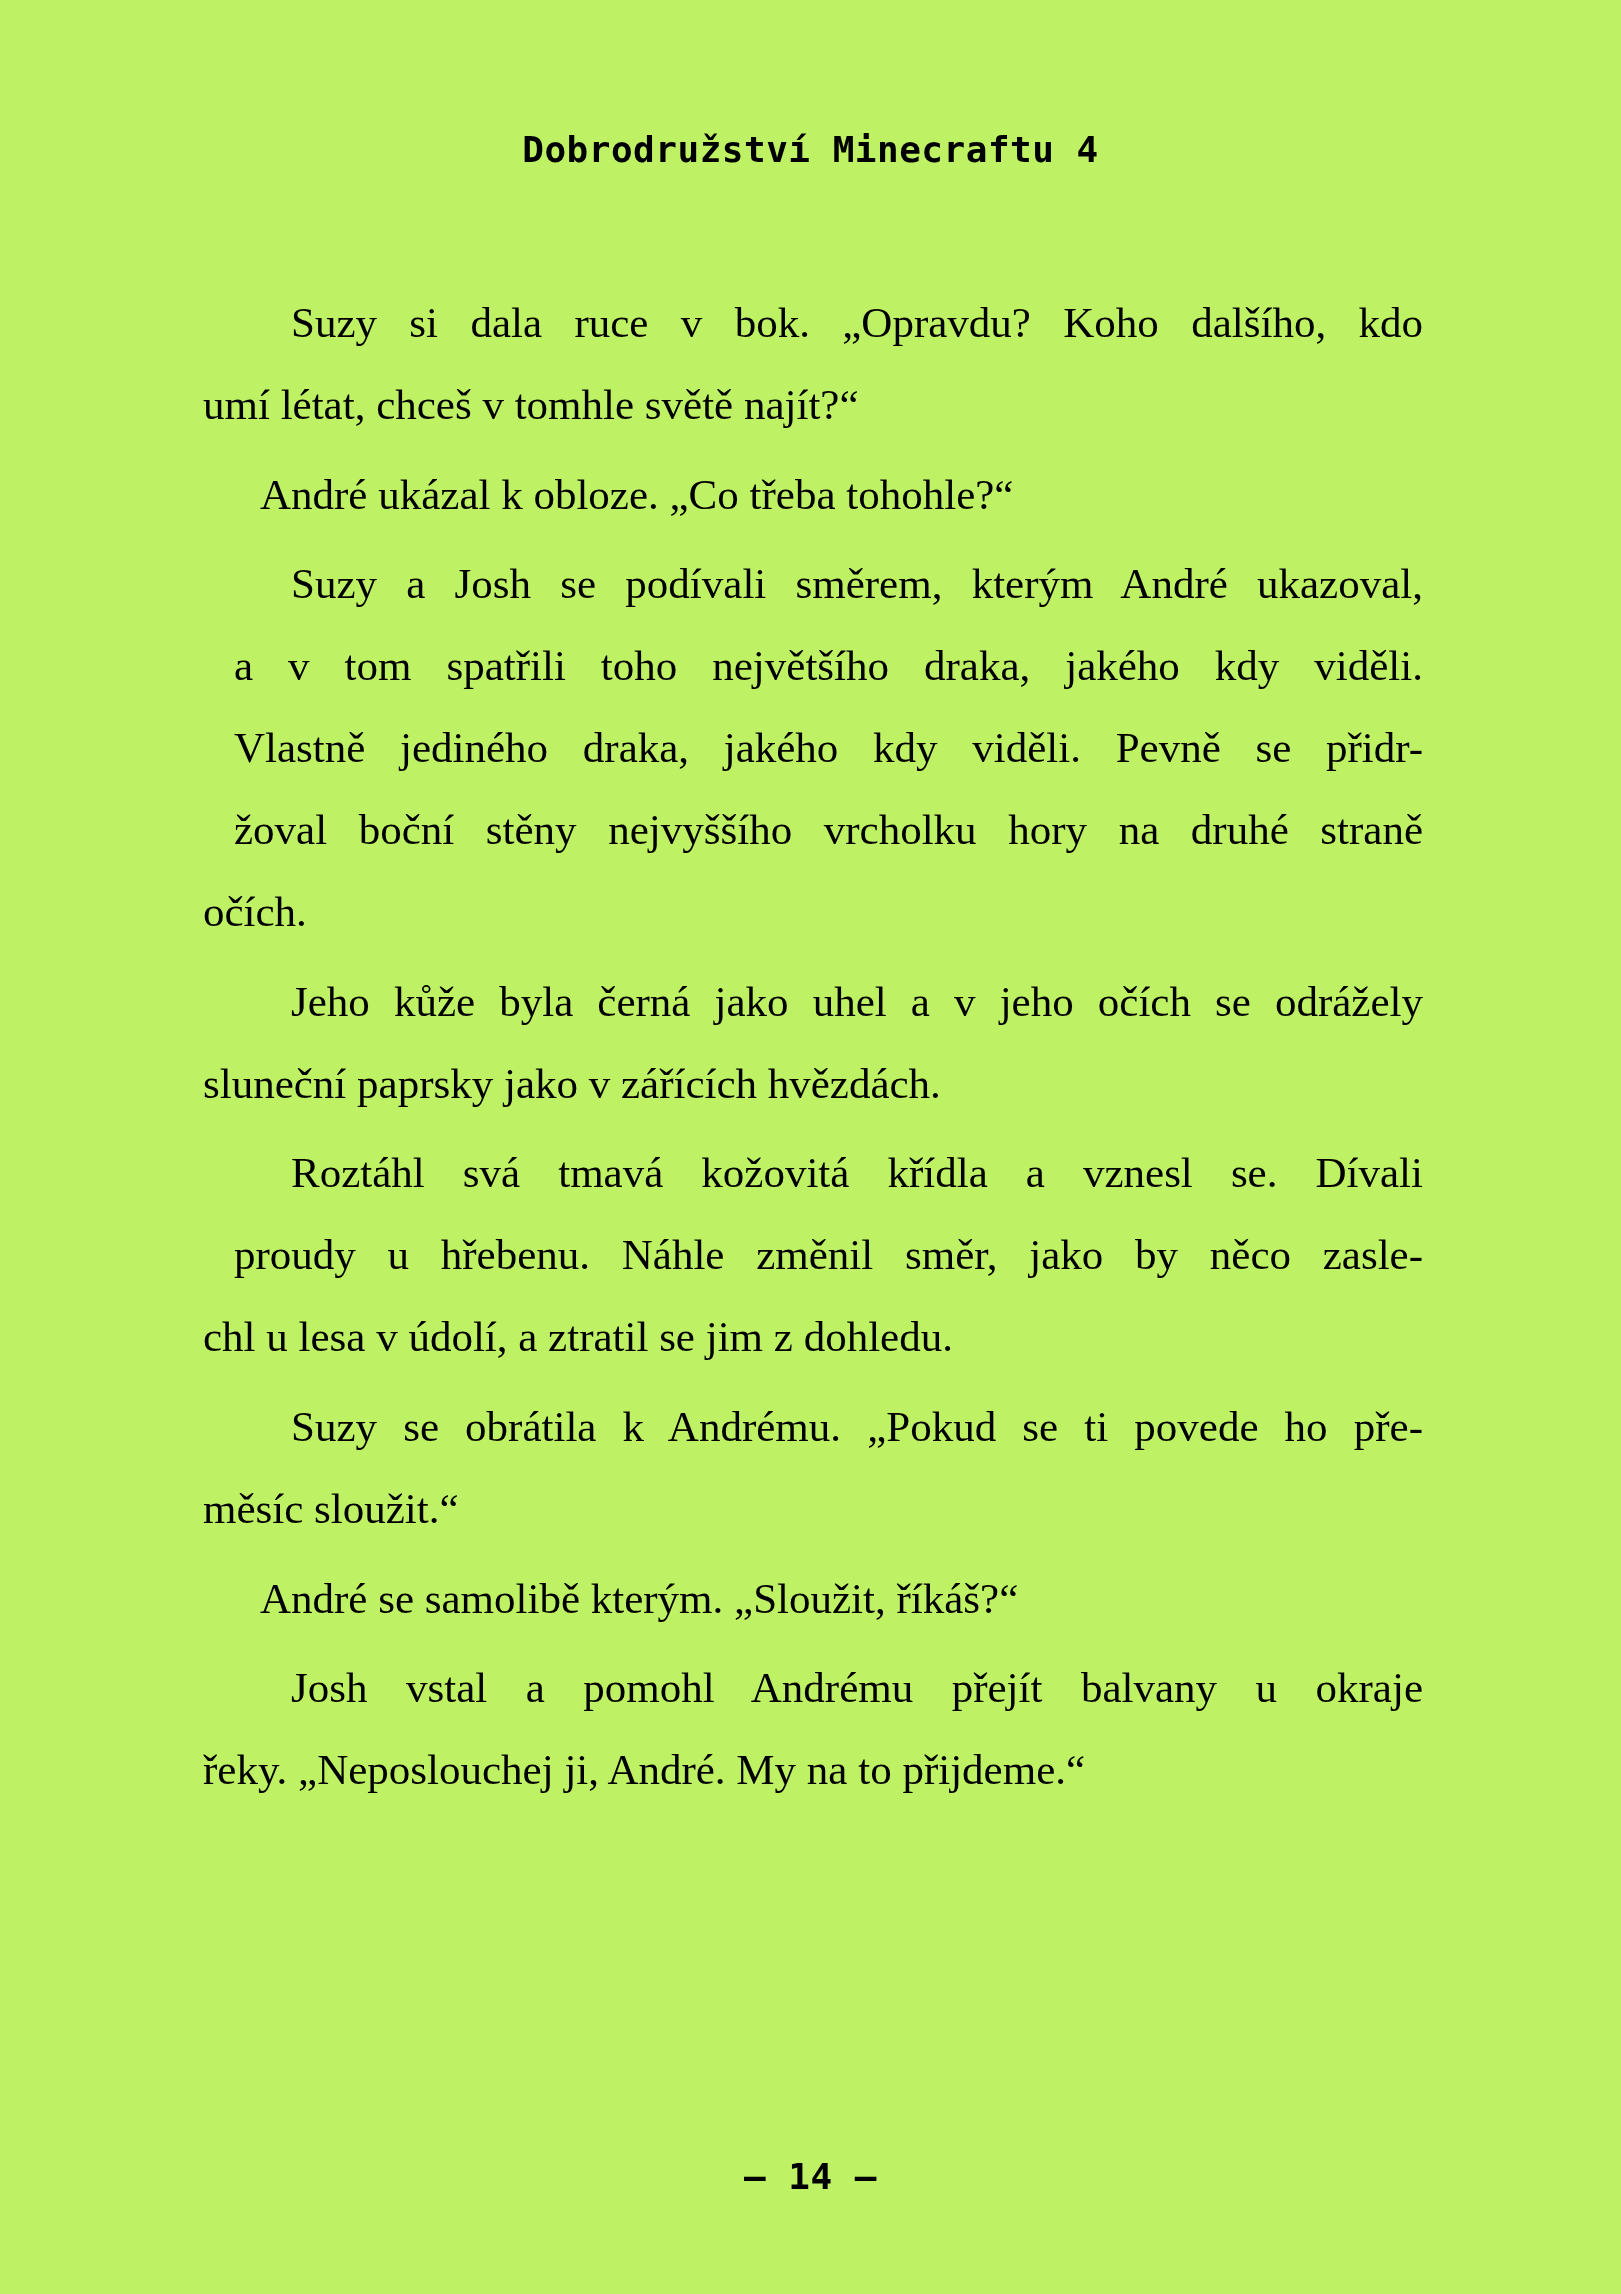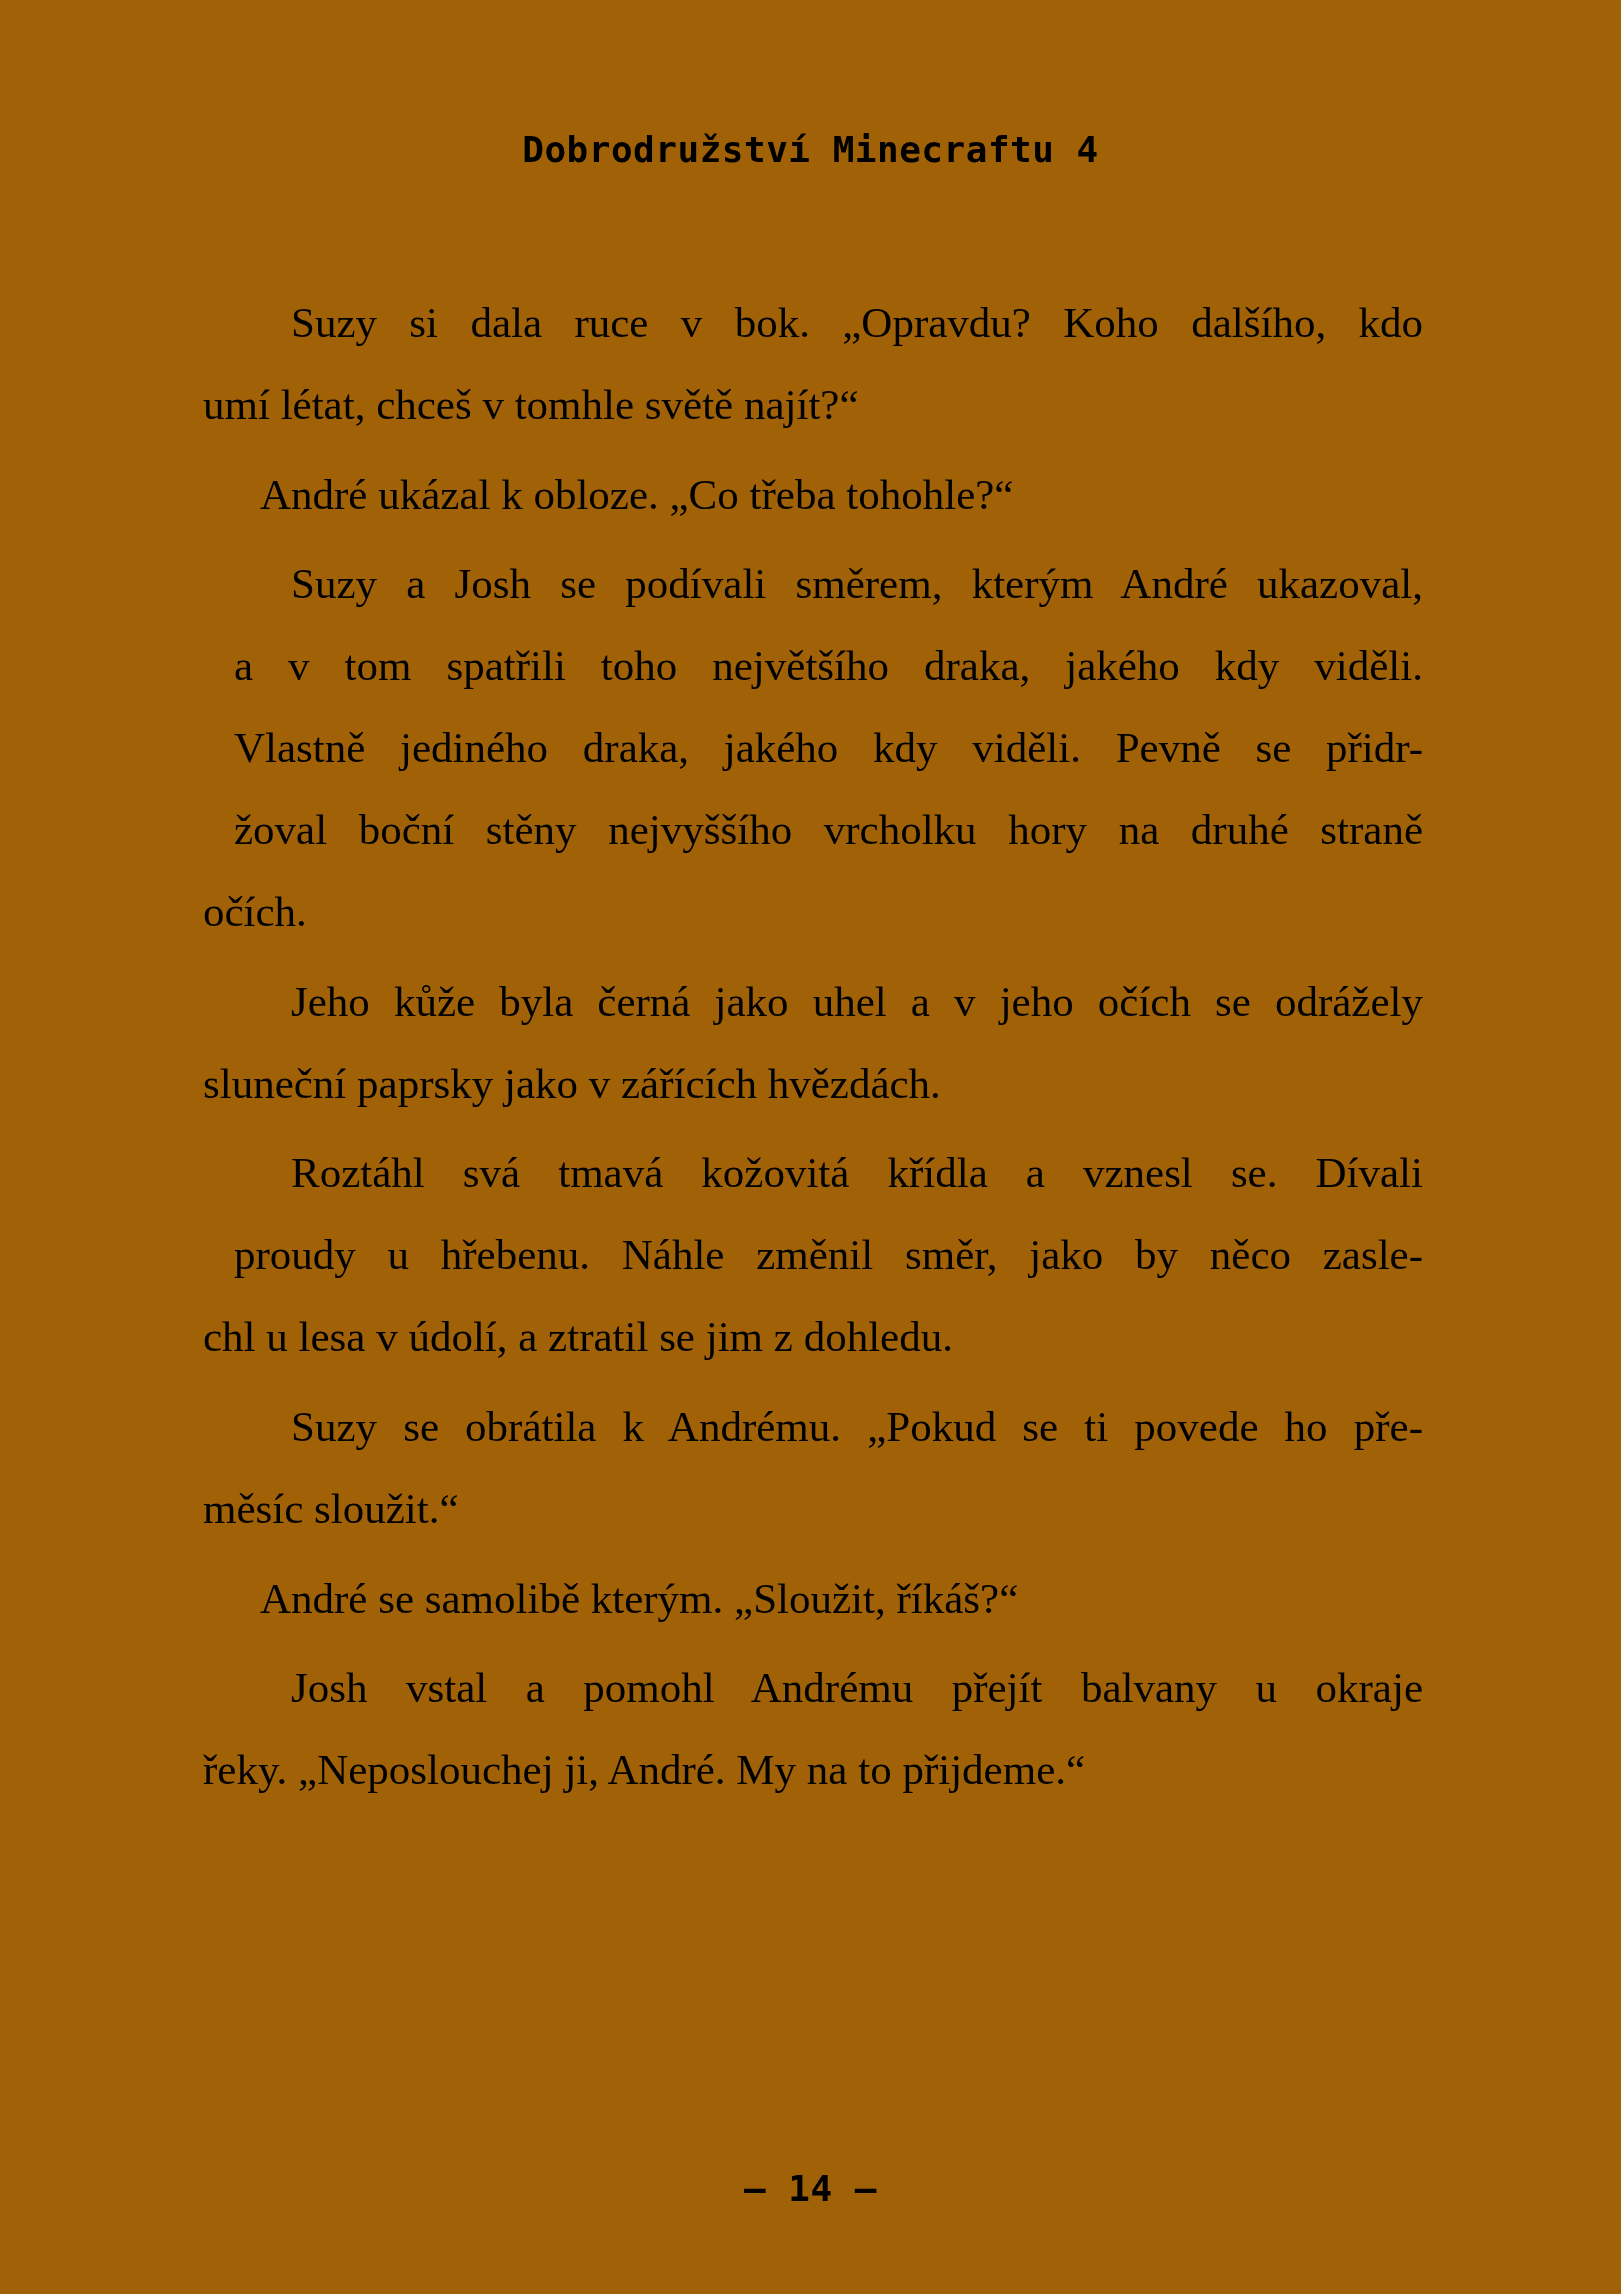--- a/index.html
+++ b/index.html
@@ -62,27 +62,26 @@
     position: absolute;
     top: 2156px;
     left: 0;
     width: 100%;
     text-align: center;
     font-family: "DejaVu Sans Mono", monospace;
     font-weight: bold;
     font-size: 36px;
     letter-spacing: 0.5px;
     color: #000000;
-    margin-top: 12px;
   }
 </style>
 </head>
 <body>
 
-<div class="page" style="background: #a16207; color: rgb(0, 0, 0);">
+<div class="page" style="background: #bef264; color: rgb(0, 0, 0);">
   <div class="running-header">Dobrodružství Minecraftu 4</div>
 
   <div class="page-body">
       <div class="paragraph">
         <div class="line indent just">Suzy si dala ruce v bok. „Opravdu? Koho dalšího, kdo</div>
         <div class="line last">umí létat, chceš v tomhle světě najít?“</div>
       </div>
       <div class="paragraph">
         <div class="line indent last">André ukázal k obloze. „Co třeba tohohle?“</div>
       </div>

